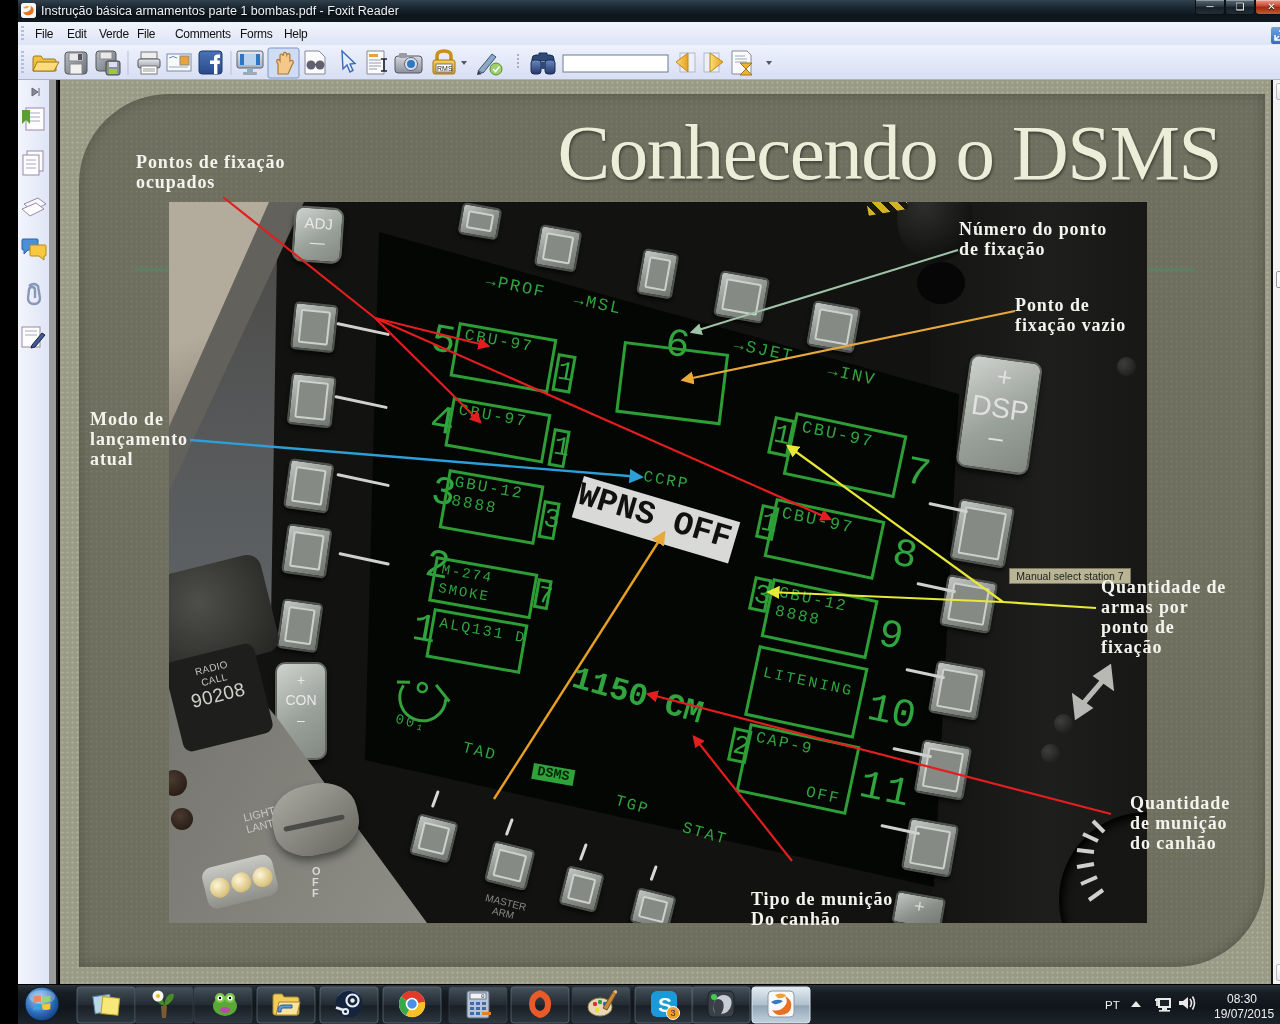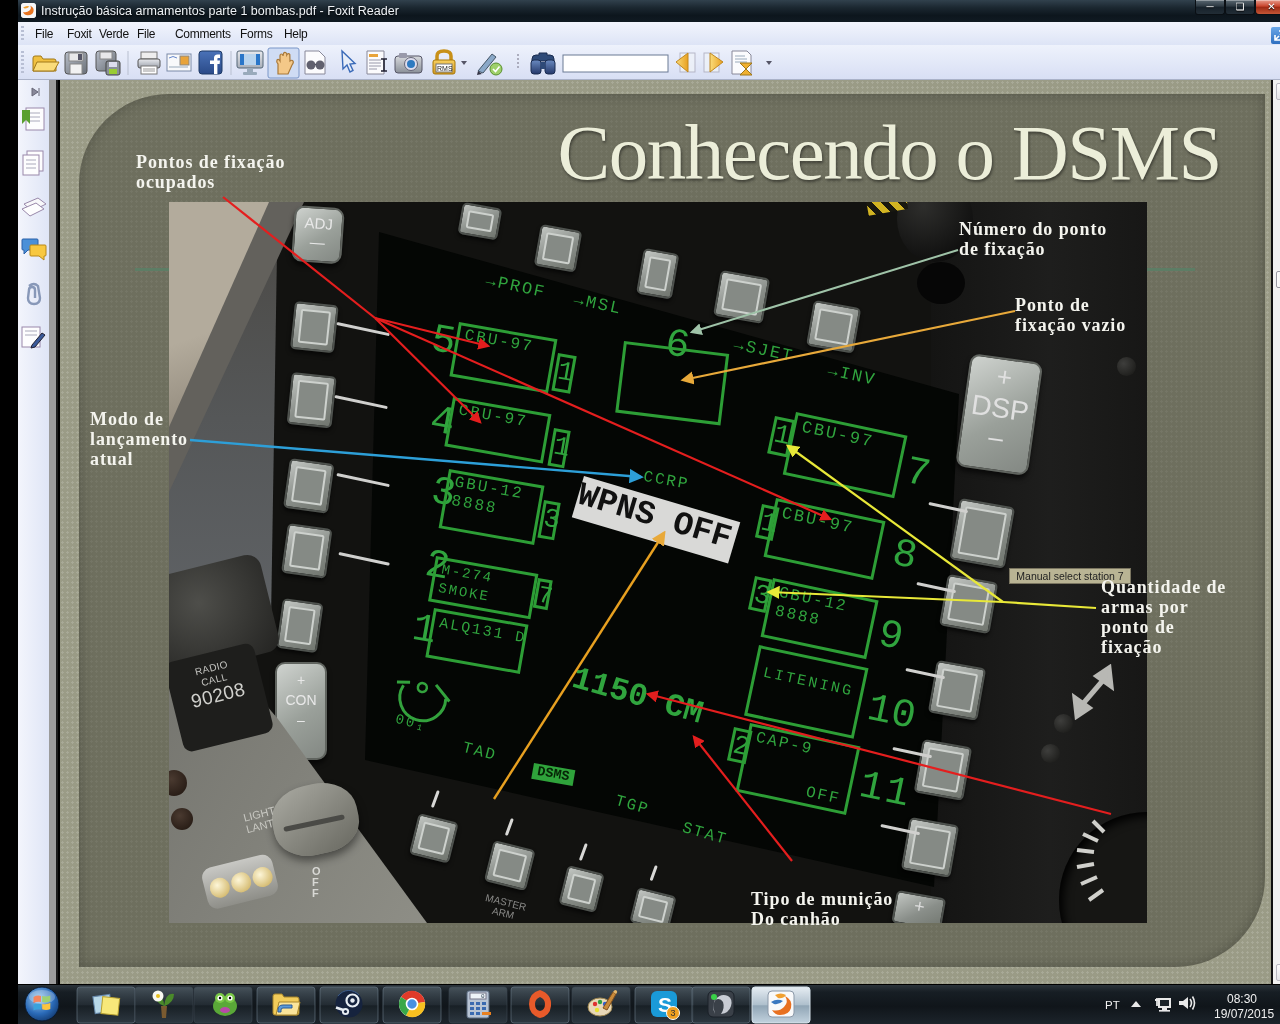--- a/index.html
+++ b/index.html
@@ -88,21 +88,21 @@
     <div class="winbtn" id="btnmax">
         <span>❏</span>
       </div>
     <div class="winbtn" id="btncls">
         <span>✕</span>
       </div>
   </div>
   <div id="menubar">
       <div style="position:absolute;left:3px;top:4px;width:3px;height:15px;background:repeating-linear-gradient(#b8bfd4 0 2px,transparent 2px 4px)"></div>
     <div class="mi" style="left:17px">File</div>
-    <div class="mi" style="left:49px">Foxit</div>
+    <div class="mi" style="left:49px">Edit</div>
     <div class="mi" style="left:81px">Verde</div>
     <div class="mi" style="left:119px">File</div>
     <div class="mi" style="left:157px">Comments</div>
     <div class="mi" style="left:222px">Forms</div>
     <div class="mi" style="left:266px">Help</div>
   </div>
   <div id="toolbar"><div style="position:absolute;left:3px;top:6px;width:3px;height:24px;background:repeating-linear-gradient(#b8bfd4 0 2px,transparent 2px 4px)"></div>
     <svg width="1280" height="35" viewBox="0 0 1280 35">
 
       <g transform="translate(14,8)">
@@ -539,20 +539,21 @@
       <div style="left:748px;top:60px;width:48px;height:42px;border-radius:50%;background:#060606"></div>
       <div style="left:840px;top:366px;width:122px;height:16px;background:#b9b494;border:1px solid #7a7560;
            font-size:10.5px;color:#222;font-family:'Liberation Sans';line-height:14px;text-align:center;white-space:nowrap">Manual select station 7</div>
     </div>
 
     <div class="ann" style="left:76px;top:72px">Pontos de fixação<br>ocupados</div>
     <div class="ann" style="left:30px;top:329px">Modo de<br>lançamento<br>atual</div>
     <div class="ann" style="left:899px;top:139px">Número do ponto<br>de fixação</div>
     <div class="ann" style="left:955px;top:215px">Ponto de<br>fixação vazio</div>
     <div class="ann" style="left:1041px;top:497px">Quantidade de<br>armas por<br>ponto de<br>fixação</div>
+    <div class="ann" style="left:1070px;top:713px">Quantidade<br>de munição<br>do canhão</div>
     <div class="ann" style="left:691px;top:809px">Tipo de munição<br>Do canhão</div>
     <svg id="arrows" viewBox="0 0 1211 904">
       <defs>
         <marker id="mr" viewBox="0 0 10 10" refX="8" refY="5" markerWidth="5.5" markerHeight="5.5" orient="auto">
             <path d="M0 0L10 5L0 10z" fill="#e41e1e"></path>
           </marker>
         <marker id="mb" viewBox="0 0 10 10" refX="8" refY="5" markerWidth="6" markerHeight="6" orient="auto">
             <path d="M0 0L10 5L0 10z" fill="#2d9fd8"></path>
           </marker>
         <marker id="mg" viewBox="0 0 10 10" refX="8" refY="5" markerWidth="6" markerHeight="6" orient="auto">

